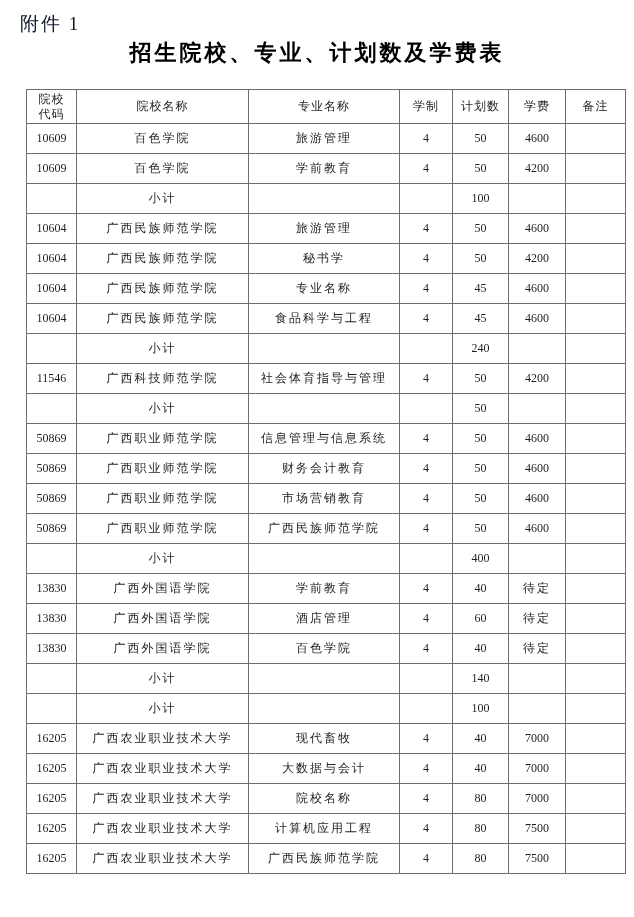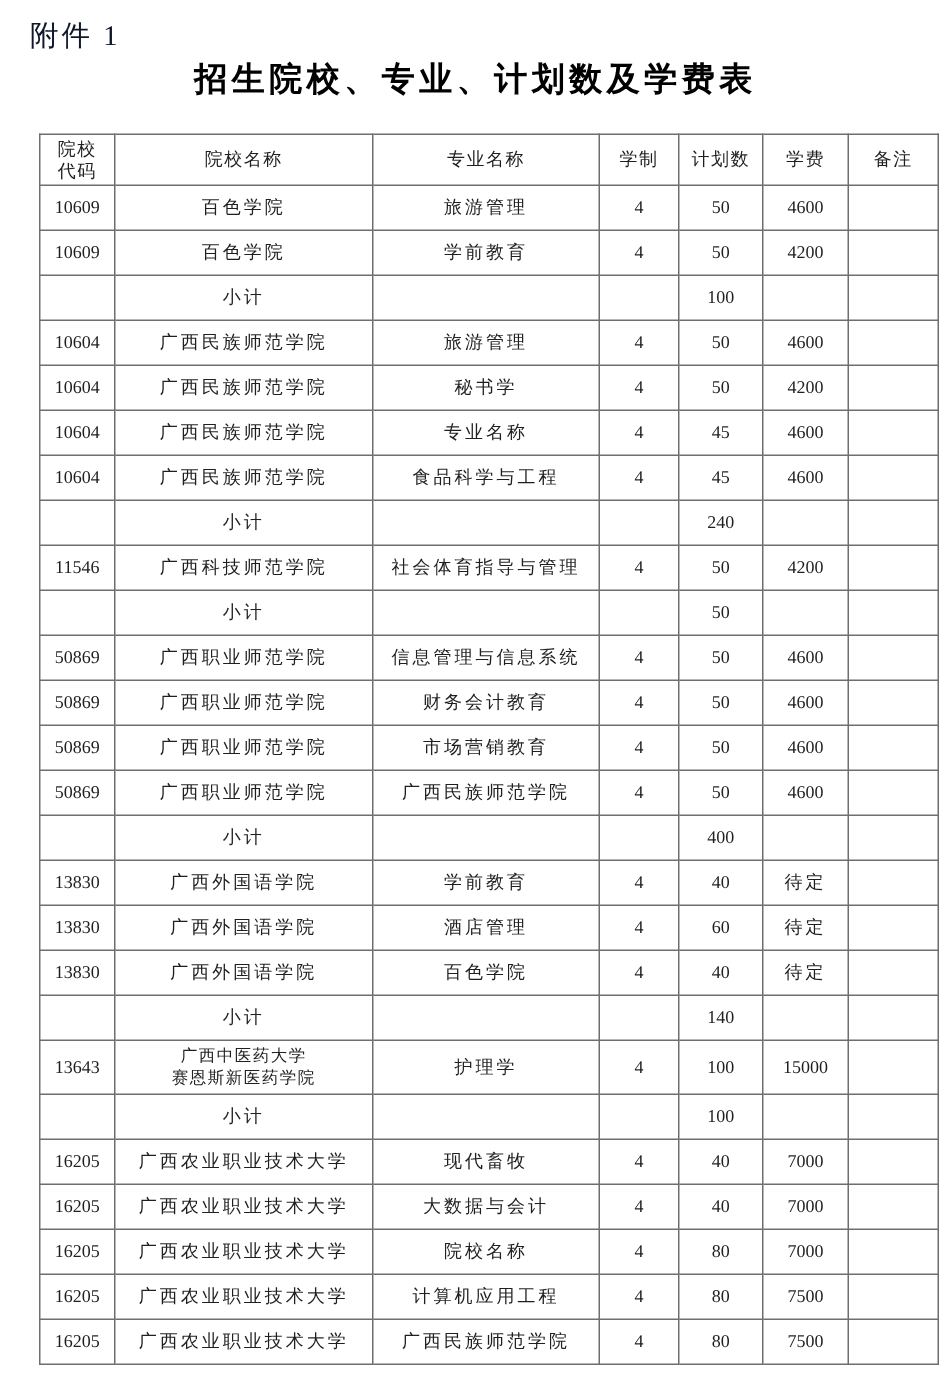--- a/index.html
+++ b/index.html
@@ -266,29 +266,20 @@
       </tr>
       <tr>
         <td></td>
         <td class="cjk">小计</td>
         <td class="cjk"></td>
         <td></td>
         <td>140</td>
         <td></td>
         <td></td>
       </tr>
-      <tr class="tall">
-        <td>13643</td>
-        <td class="cjk two-line">广西中医药大学<br>赛恩斯新医药学院</td>
-        <td class="cjk">护理学</td>
-        <td>4</td>
-        <td>100</td>
-        <td>15000</td>
-        <td></td>
-      </tr>
       <tr>
         <td></td>
         <td class="cjk">小计</td>
         <td class="cjk"></td>
         <td></td>
         <td>100</td>
         <td></td>
         <td></td>
       </tr>
       <tr>

